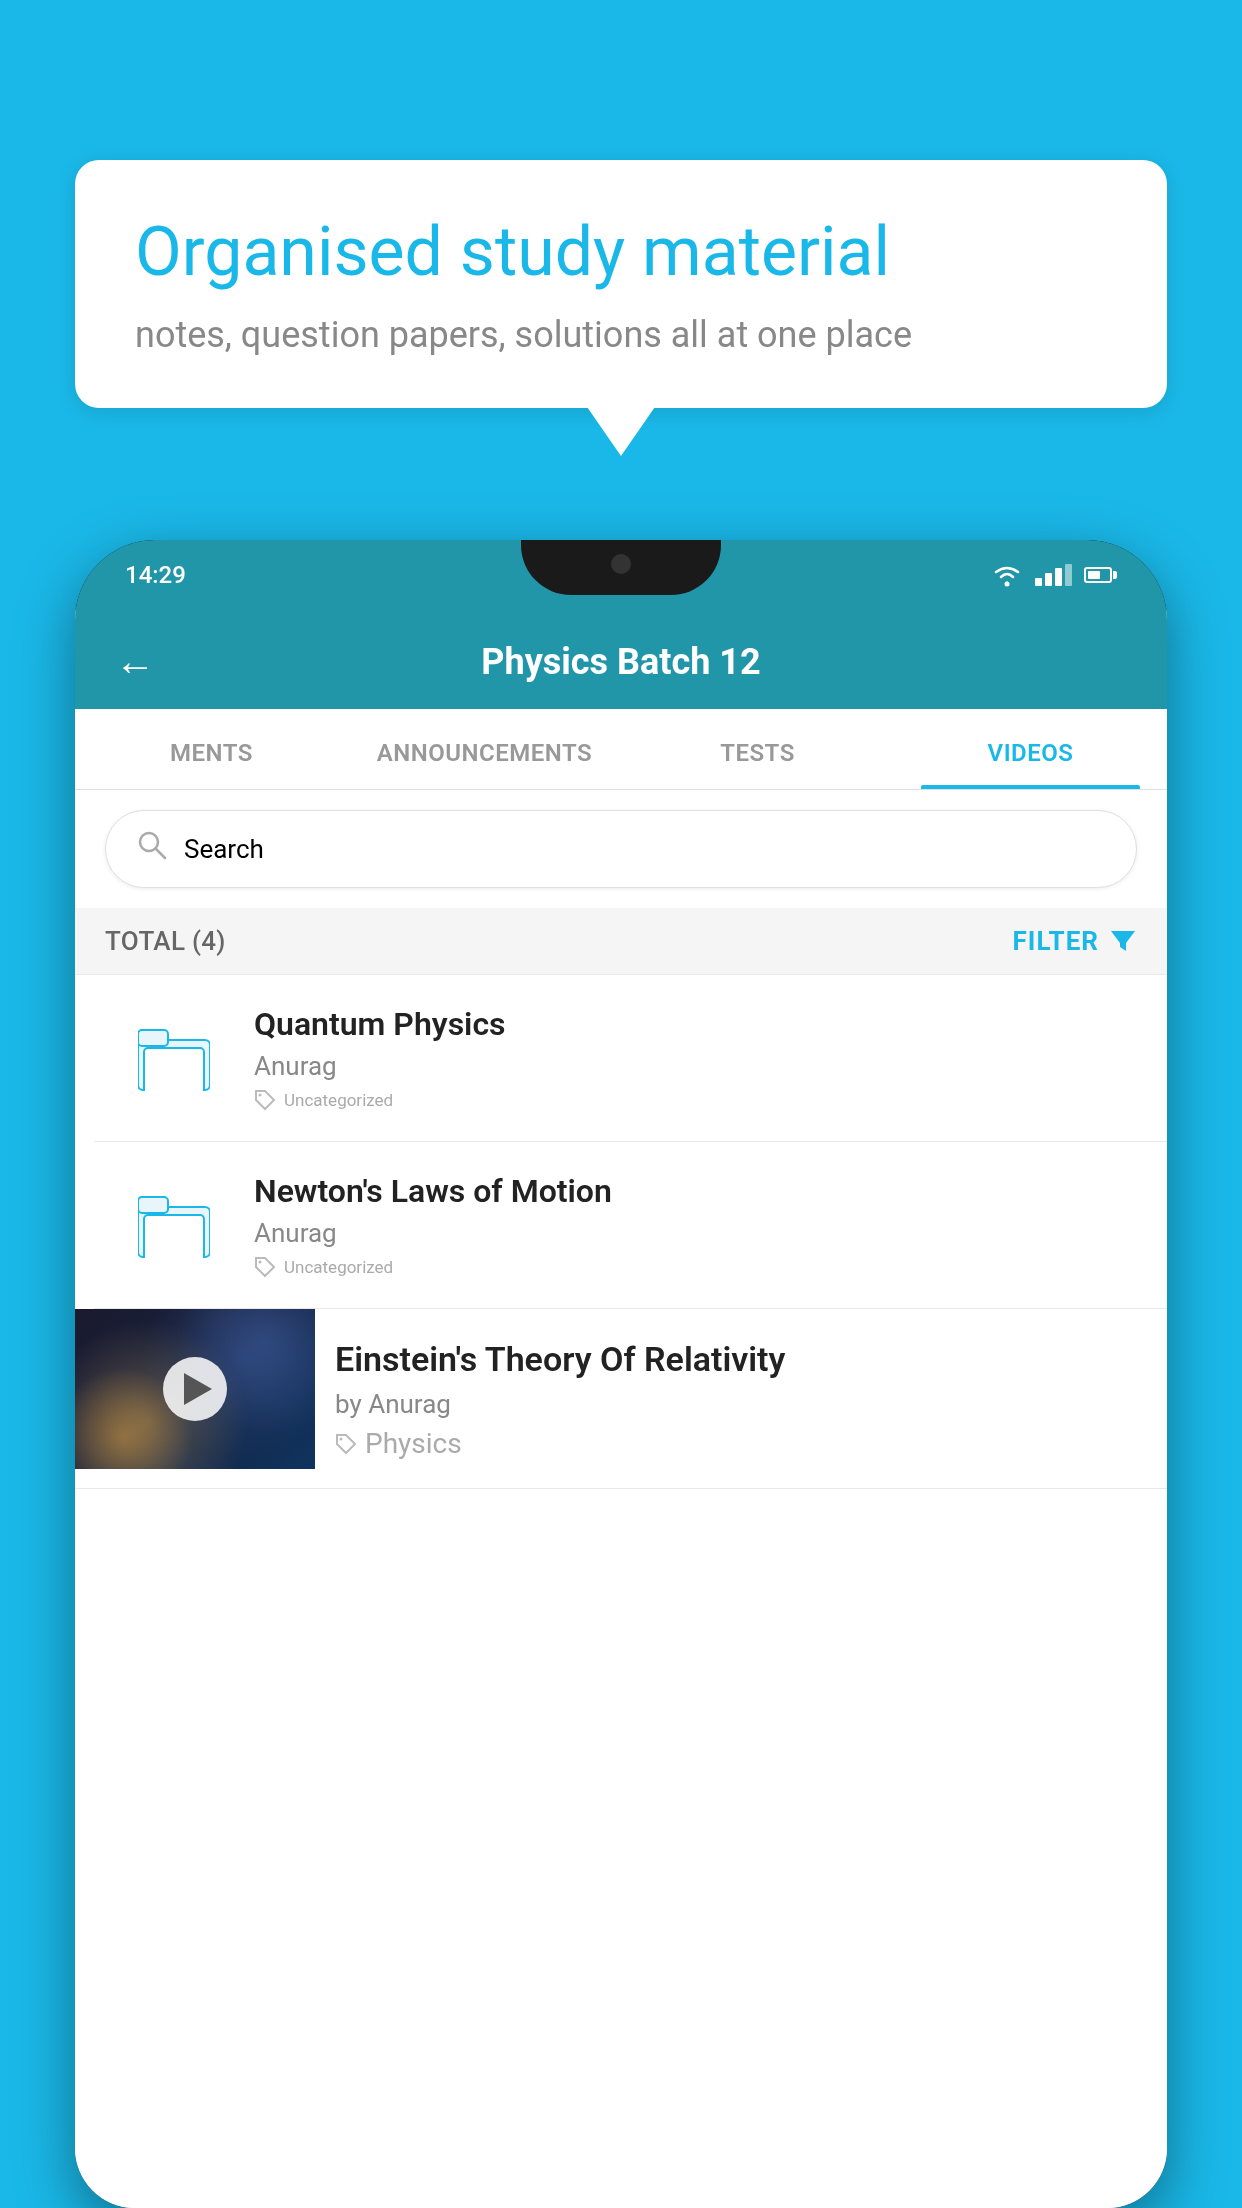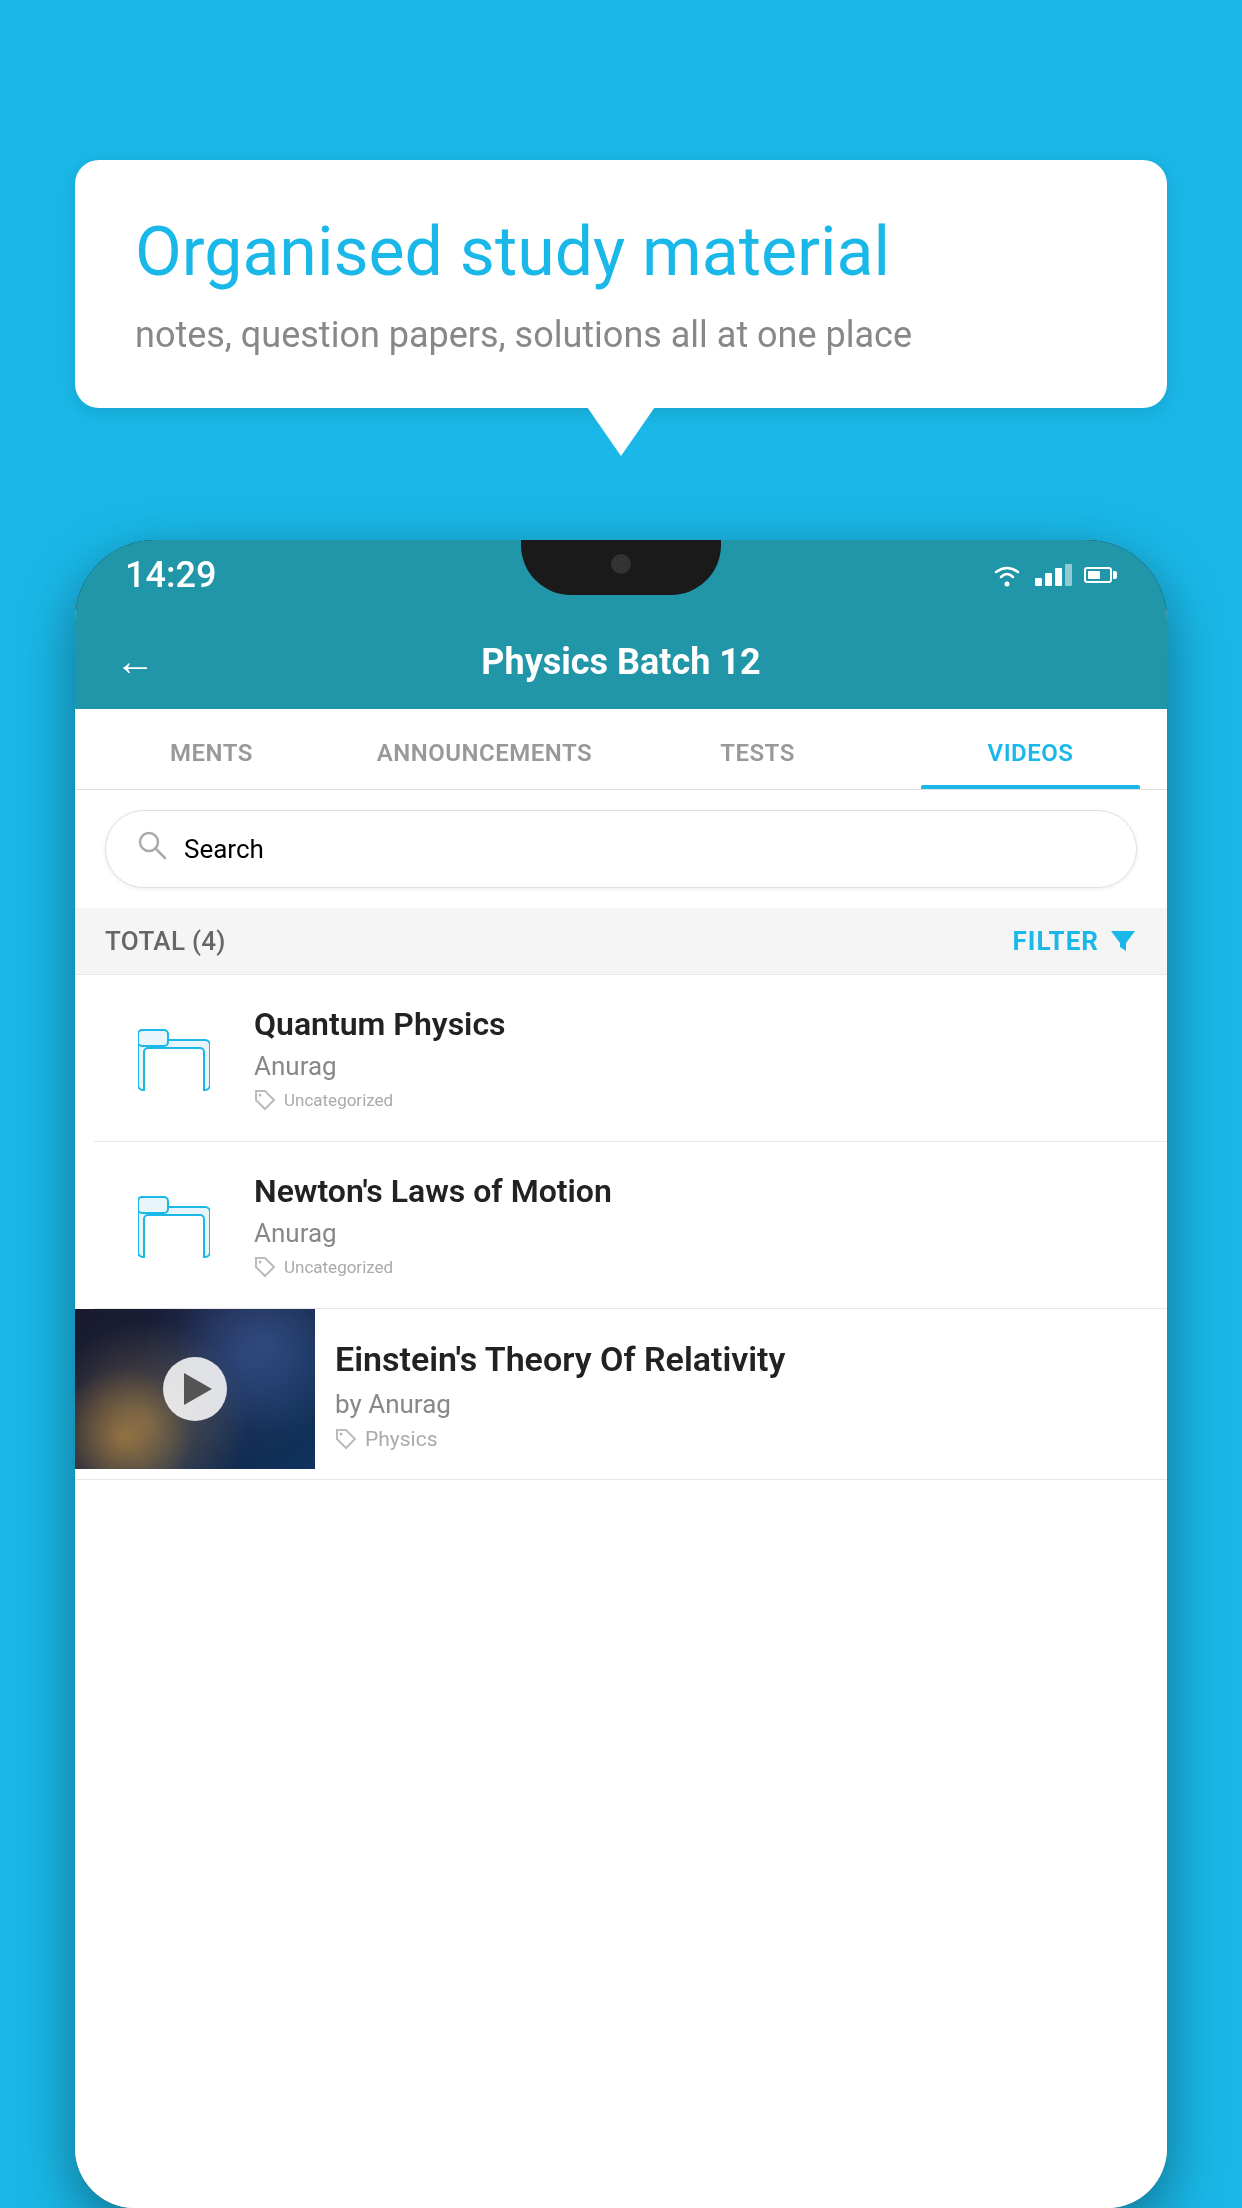--- a/index.html
+++ b/index.html
@@ -78,21 +78,21 @@
       top: 0;
       left: 50%;
       transform: translateX(-50%);
       width: 200px;
       height: 55px;
       background: #1a1a1a;
       border-radius: 0 0 50px 50px;
     }
     .status-time {
       color: white;
-      font-size: 36px;
+      font-size: 24px;
       font-weight: 500;
       z-index: 2;
     }
     .status-icons {
       display: flex;
       align-items: center;
       gap: 12px;
       z-index: 2;
     }
     
@@ -325,21 +325,21 @@
     .einstein-author {
       font-size: 26px;
       color: #888;
       margin-bottom: 8px;
     }
     .einstein-tag {
       display: flex;
       align-items: center;
       gap: 8px;
       color: #aaa;
-      font-size: 21px;
+      font-size: 28px;
     }
 
     
     .phone-screen {
       background: white;
       height: calc(100% - 70px);
       display: flex;
       flex-direction: column;
       overflow: hidden;
     }

